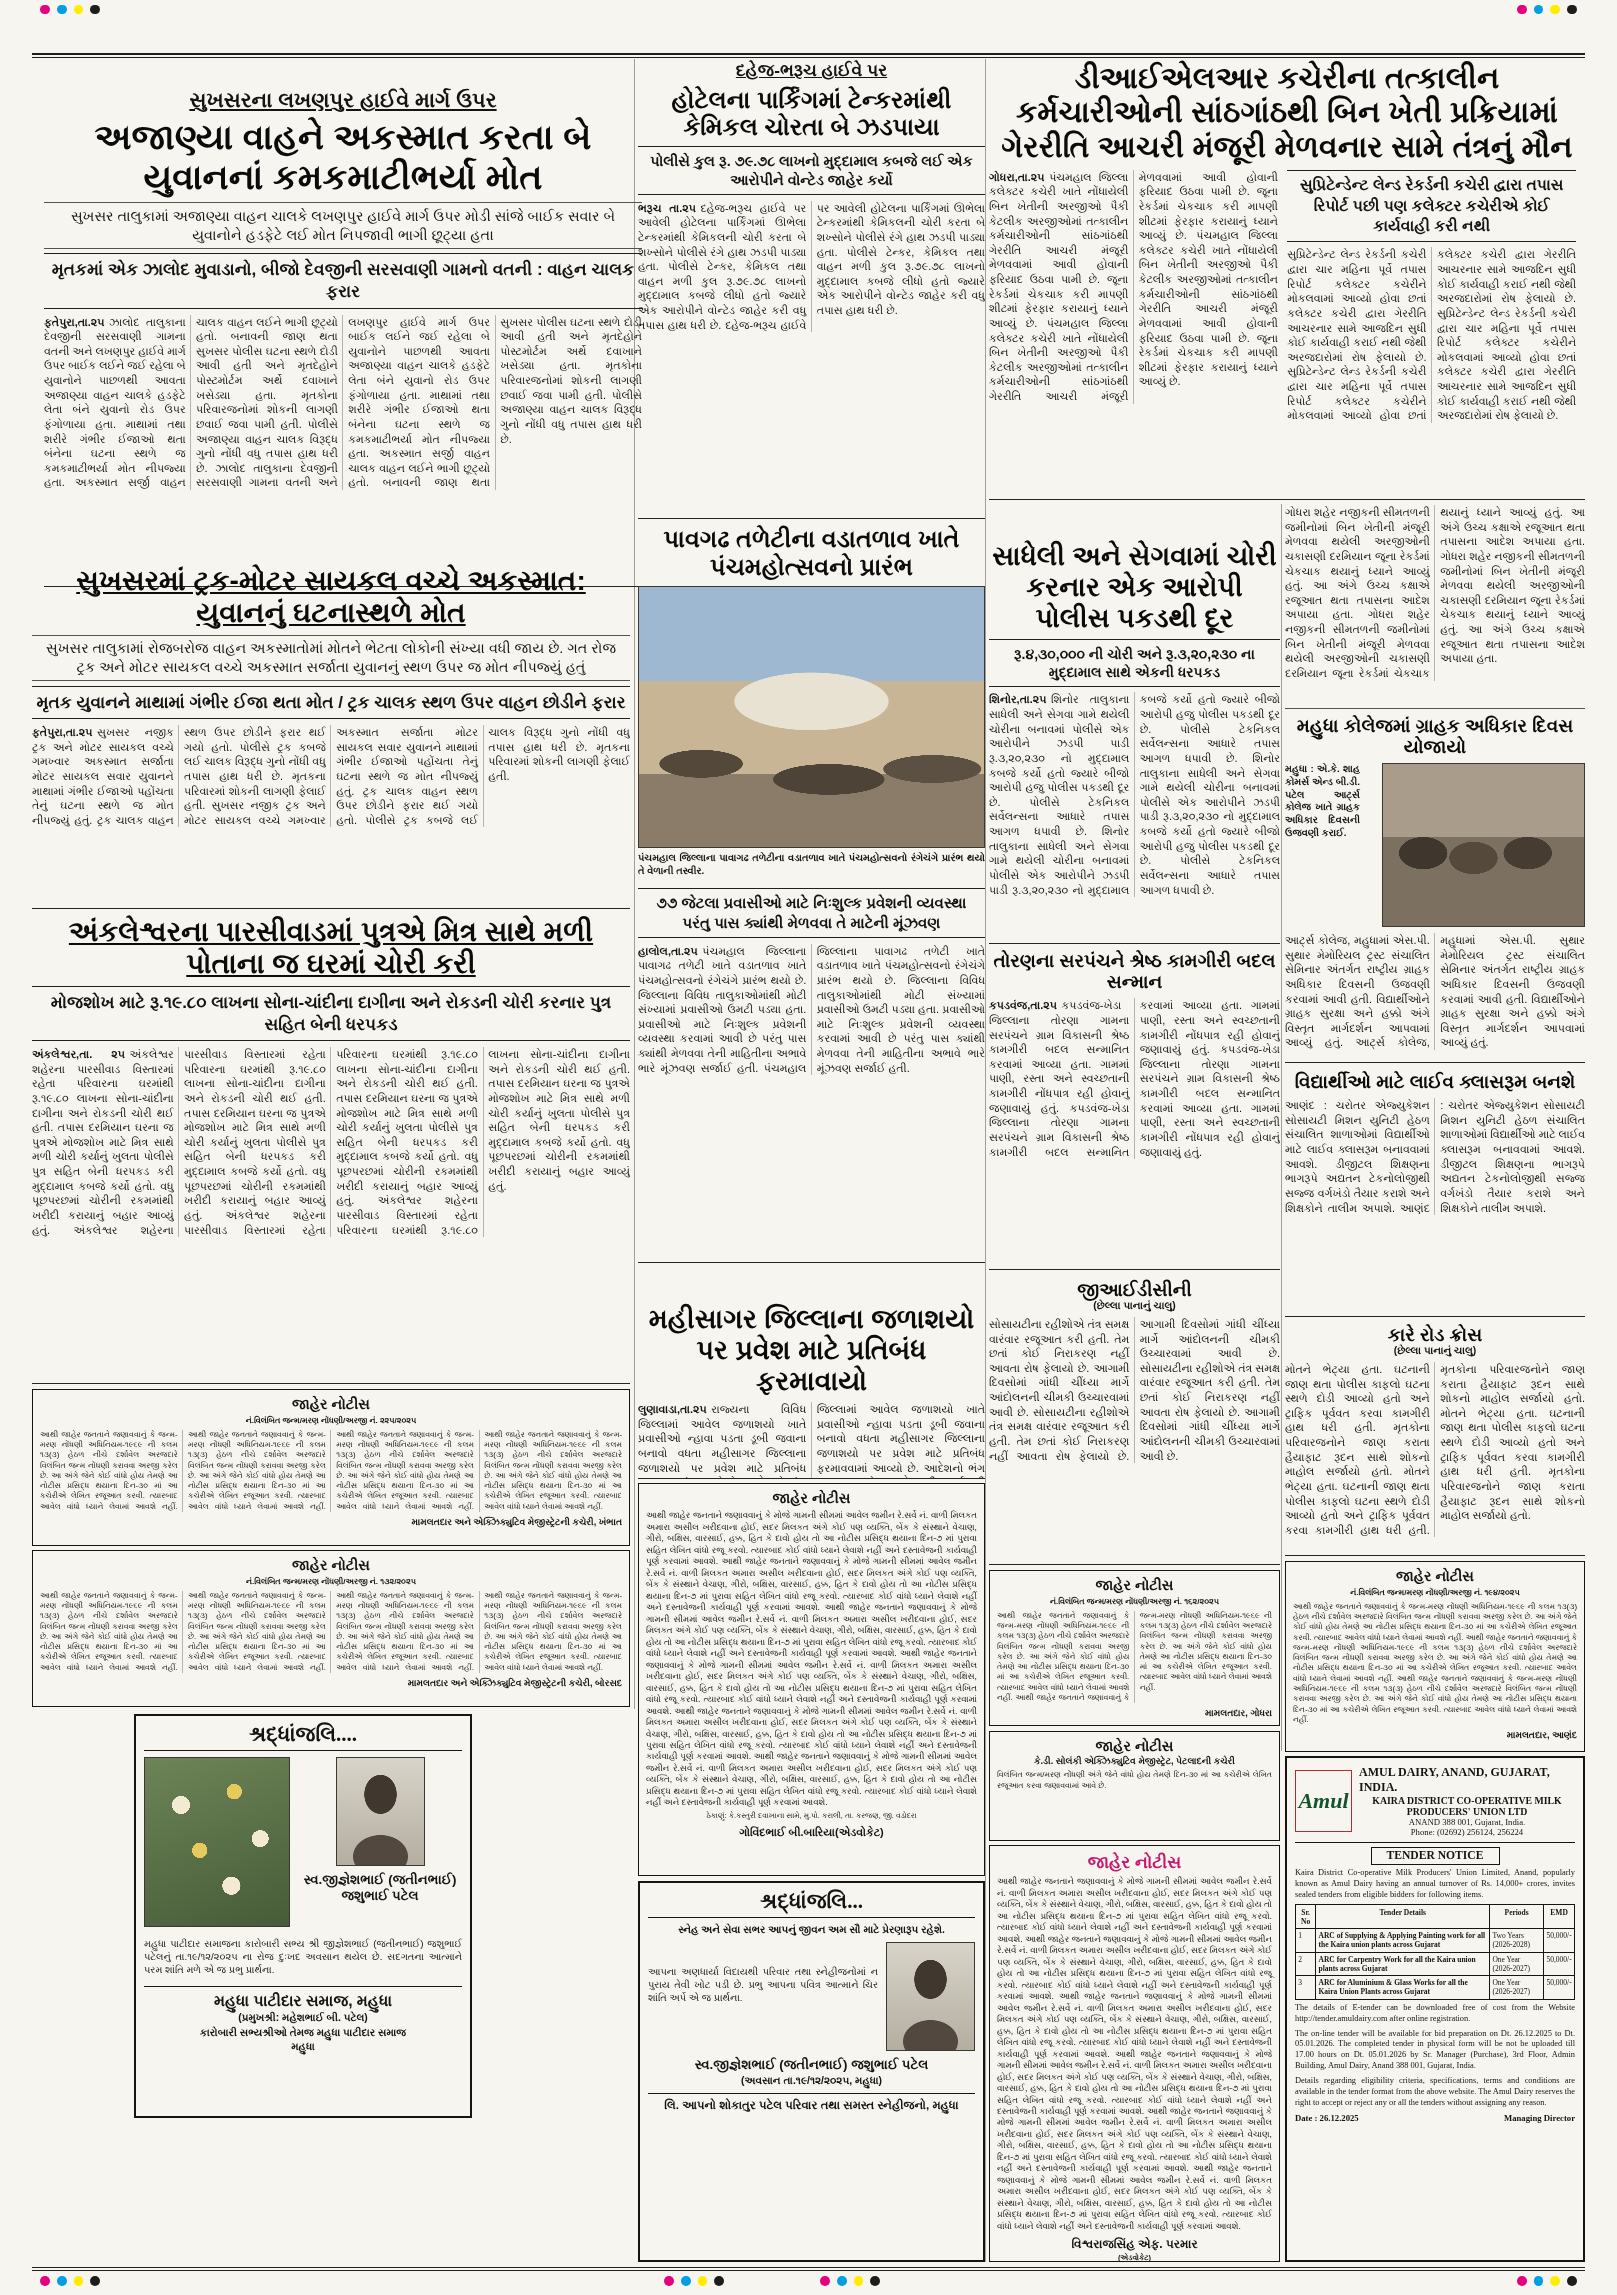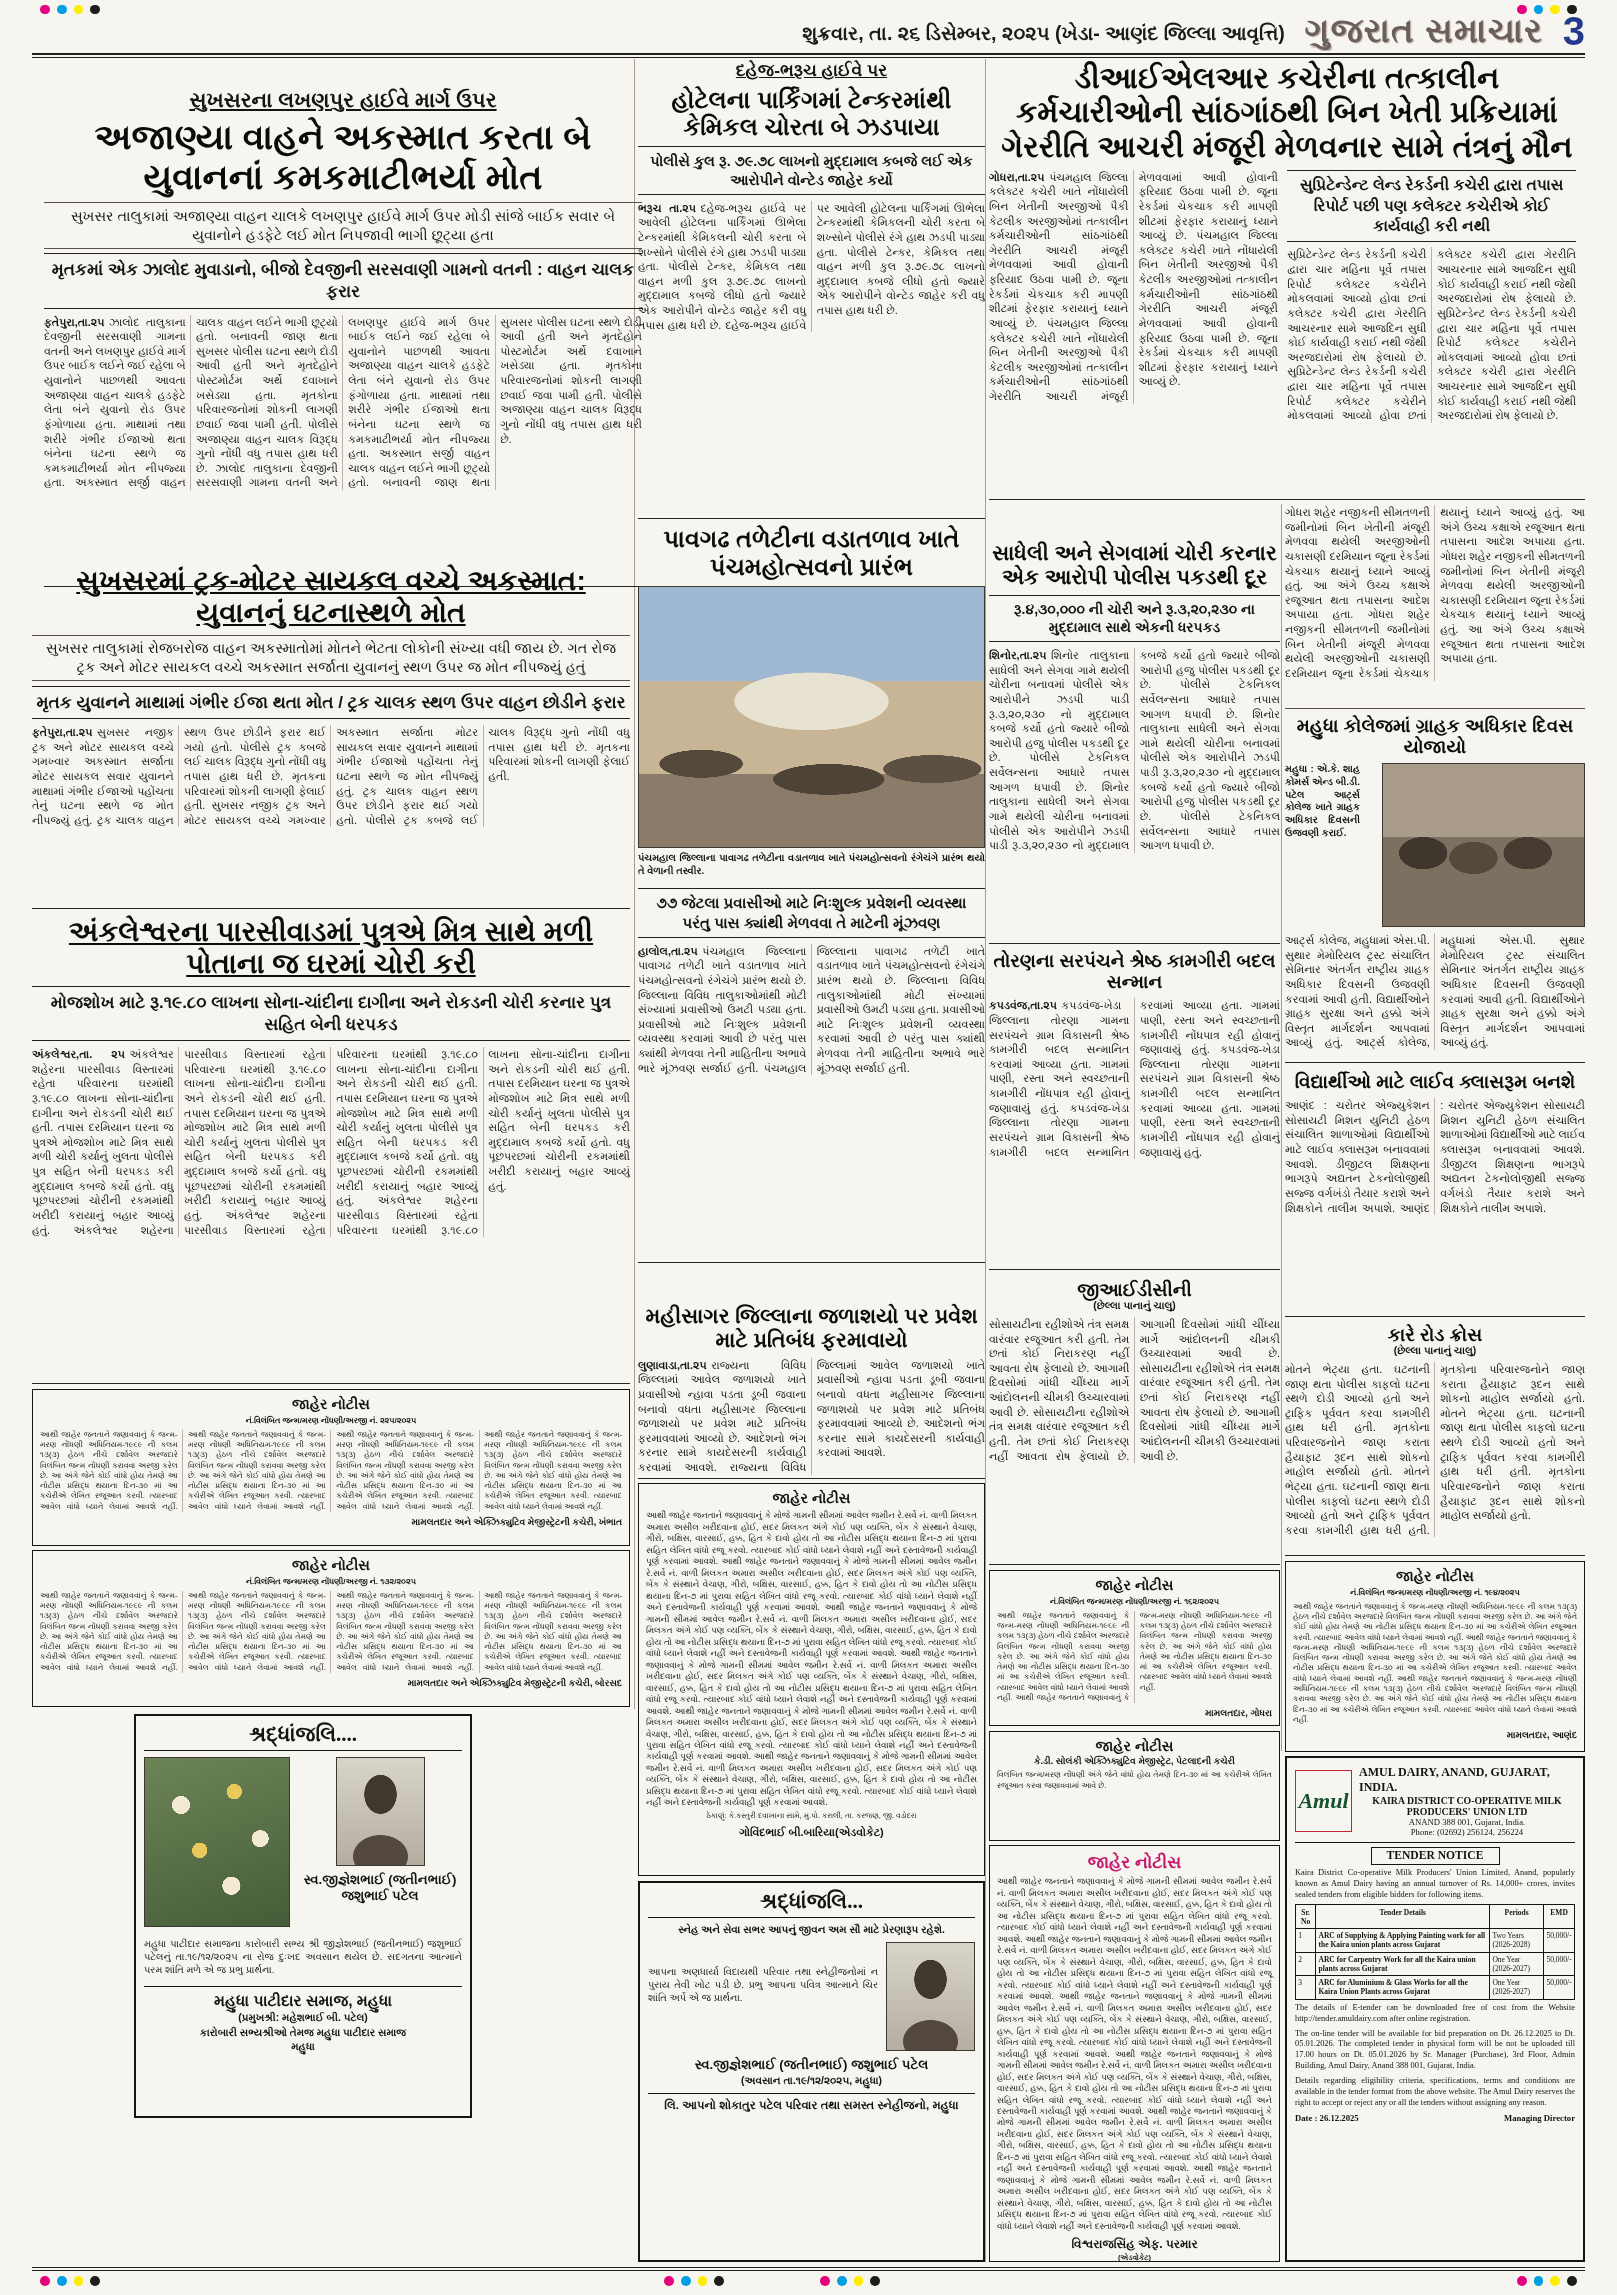--- a/index.html
+++ b/index.html
@@ -14,21 +14,21 @@
   .pageno{font-size:40px;font-weight:800;color:#233a8c;line-height:1;}
   .hrule{position:absolute;left:32px;width:1553px;border-top:2.3px solid #22201b;border-bottom:0.6px solid #22201b;height:1.7px;}
   .vrule{position:absolute;width:0.6px;background:#a29e92;}
   
   .kicker{font-size:21px;font-weight:800;text-align:center;text-decoration:underline;margin:1.2px 0 4.6px;}
   .hl{font-weight:800;text-align:center;line-height:1.14;margin:2.3px 0 5.8px;color:#0b0b0b;}
   .hl60{font-size:35px;}
   .hl52{font-size:30px;}
   .hl48{font-size:28px;text-decoration:underline;}
   .hl42{font-size:24px;}
-  .hl36{font-size:21px;margin-top:36px;}
+  .hl36{font-size:27px;margin-top:36px;}
   .hl32{font-size:18.5px;}
   .deck{font-size:14.4px;font-weight:400;text-align:center;line-height:1.3;padding:3.5px 4.6px;margin:0 0 4.6px;border-top:0.6px solid #55524a;border-bottom:0.6px solid #55524a;}
   .crosshead{font-size:17px;font-weight:800;text-align:center;line-height:1.3;padding:4.6px 3.5px;margin:0 0 5.8px;border-top:1.2px solid #22201b;border-bottom:1.2px solid #22201b;}
   .btext{font-size:11px;line-height:1.33;text-align:justify;}
   .c2{column-count:2;column-gap:10.4px;column-rule:0.6px solid #b7b3a7;}
   .c4{column-count:4;column-gap:10.4px;column-rule:0.6px solid #b7b3a7;}
   .dl{font-weight:800;margin-right:4.6px;}
   .contnote{font-size:10.4px;font-weight:700;text-align:center;margin:0 0 4.6px;}
   
   .photo{border:0.6px solid #3b3831;}
@@ -103,25 +103,20 @@
     <span class="dot dot-y"></span>
     <span class="dot dot-k"></span>
   </div>
   <div class="reg" style="right:40px;top:4.6px;">
     <span class="dot dot-m"></span>
     <span class="dot dot-c"></span>
     <span class="dot dot-y"></span>
     <span class="dot dot-k"></span>
   </div>
 
-  <div class="block hdr" style="left:32px;top:11.6px;width:1553px;height:39px;">
-    <span class="hdr-date">શુક્રવાર, તા. ૨૬ ડિસેમ્બર, ૨૦૨૫ (ખેડા- આણંદ જિલ્લા આવૃત્તિ)</span>
-    <span class="masthead">ગુજરાત સમાચાર</span>
-    <span class="pageno">3</span>
-  </div>
   <div class="hrule" style="top:53px;"></div>
 
   <div class="vrule" style="left:634px;top:59px;height:1650px;"></div>
   <div class="vrule" style="left:985px;top:59px;height:2203px;"></div>
   <div class="vrule" style="left:1281px;top:504px;height:1247px;"></div>
 
   <section class="block bb" style="left:44px;top:59px;width:598px;height:499px;margin-top:28px;">
     <div class="kicker">સુખસરના લખણપુર હાઈવે માર્ગ ઉપર</div>
     <h1 class="hl hl60">અજાણ્યા વાહને અકસ્માત કરતા બે યુવાનનાં કમકમાટીભર્યા મોત</h1>
     <p class="deck">સુખસર તાલુકામાં અજાણ્યા વાહન ચાલકે લખણપુર હાઈવે માર્ગ ઉપર મોડી સાંજે બાઈક સવાર બે યુવાનોને હડફેટે લઈ મોત નિપજાવી ભાગી છૂટ્યા હતા</p>

